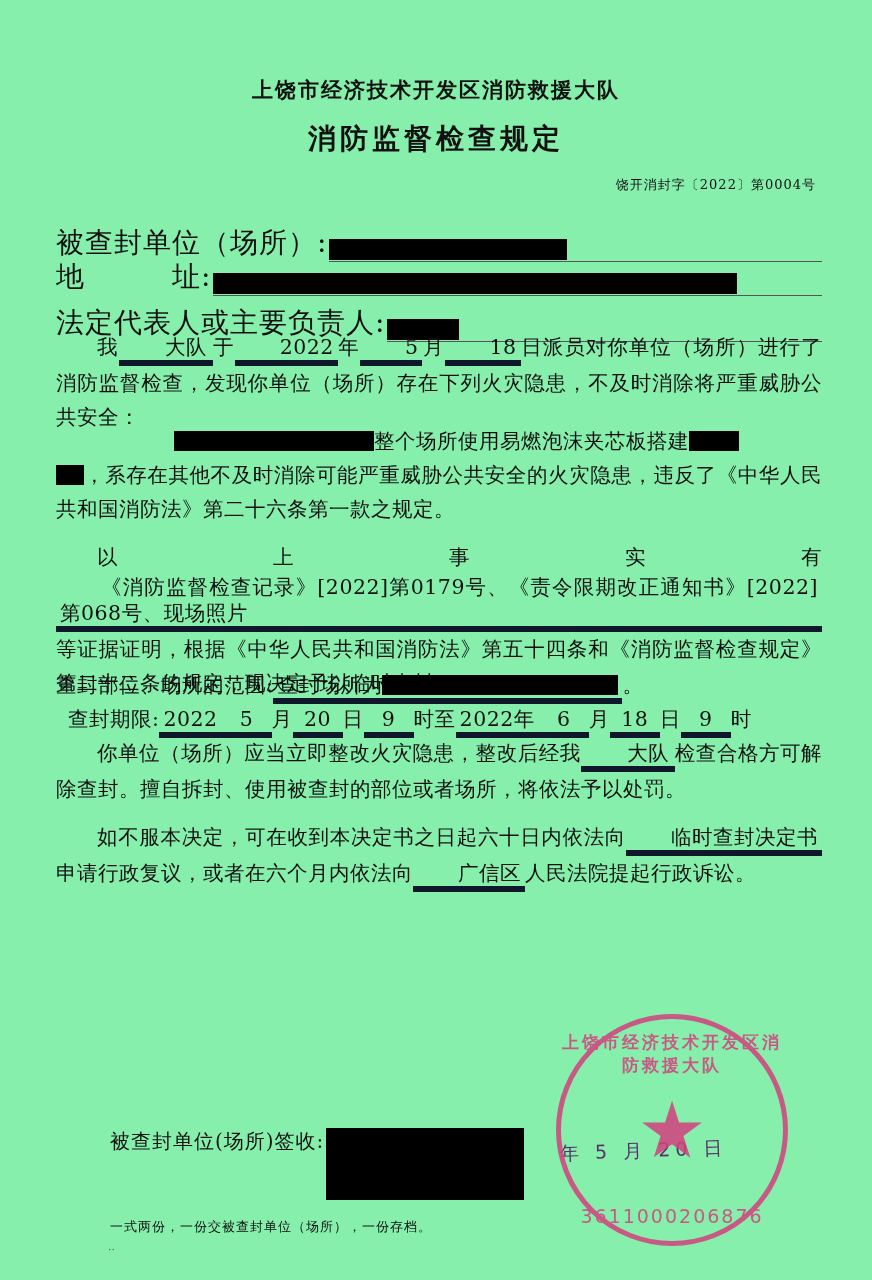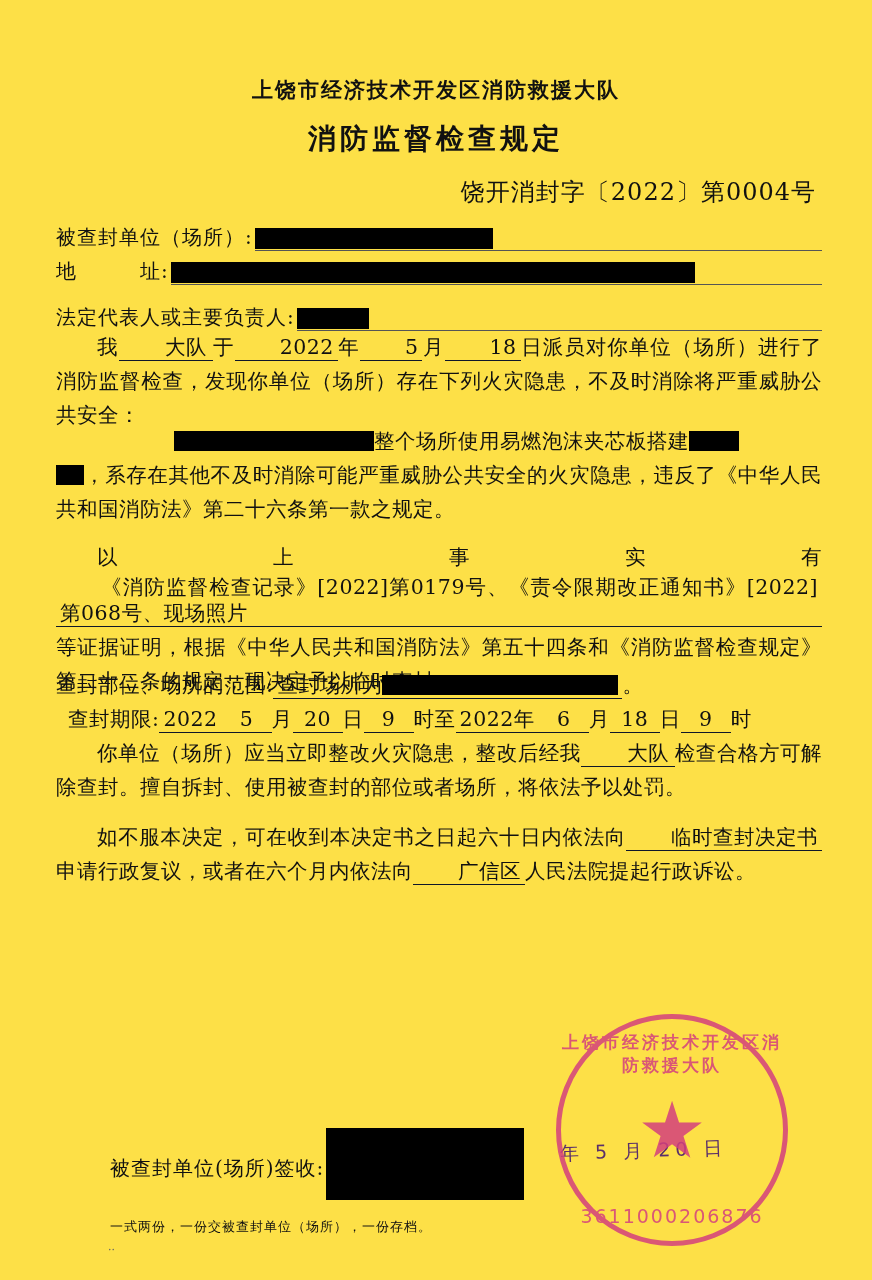--- a/index.html
+++ b/index.html
@@ -11,21 +11,21 @@
     width: 872px;
     height: 1280px;
     position: relative;
     font-family: "DejaVu Serif", "Liberation Serif", serif;
     color: #111;
     overflow: hidden;
   }
   .page {
     position: absolute;
     inset: 0;
-    background: #fde047;
+    background: #86efac;
     padding-left: 21px;
   }
 
   
   .org-line {
     position: absolute;
     top: 76px;
     left: 0;
     width: 100%;
     text-align: center;
@@ -41,30 +41,30 @@
     width: 100%;
     text-align: center;
     font-size: 28px;
     font-weight: 700;
     letter-spacing: 4px;
   }
   .doc-number {
     position: absolute;
     top: 176px;
     right: 56px;
-    font-size: 24px;
+    font-size: 13px;
     letter-spacing: 1px;
   }
 
   
   .field-row {
     position: absolute;
     left: 56px;
     right: 50px;
-    font-size: 20px;
+    font-size: 28px;
     display: flex;
     align-items: flex-end;
     letter-spacing: 1px;
     text-align: right;
   }
   .field-label { white-space: pre; }
   .field-rule {
     flex: 1 1 auto;
     border-bottom: 1px solid #555;
     height: 22px;
@@ -87,21 +87,21 @@
     position: absolute;
     left: 56px;
     right: 50px;
     font-size: 20.5px;
     line-height: 34px;
     letter-spacing: 0.5px;
     text-align: justify;
   }
   .indent { text-indent: 2em; }
   .u {
-    border-bottom: 1px solid #0f172a;
+    border-bottom: 6px solid #0f172a;
     padding: 0 4px;
     display: inline-block;
     line-height: 26px;
   }
   .u-wide { min-width: 86px; text-align: center; }
   .u-num  { min-width: 42px; text-align: center; }
 
   #p-inspect { top: 330px; }
   #p-hazard  { top: 424px; }
   #p-evidence{ top: 540px; }
@@ -125,21 +125,20 @@
     font-size: 20px;
     letter-spacing: 2px;
   }
   .sign-row {
     position: absolute;
     top: 1128px;
     left: 110px;
     font-size: 20px;
     letter-spacing: 1px;
     display: flex;
-    align-items: flex-end;
   }
   .sign-redact {
     display: inline-block;
     background: #000;
     width: 198px;
     height: 72px;
     margin-left: 2px;
     margin-bottom: -18px;
   }
   .hand-date {

